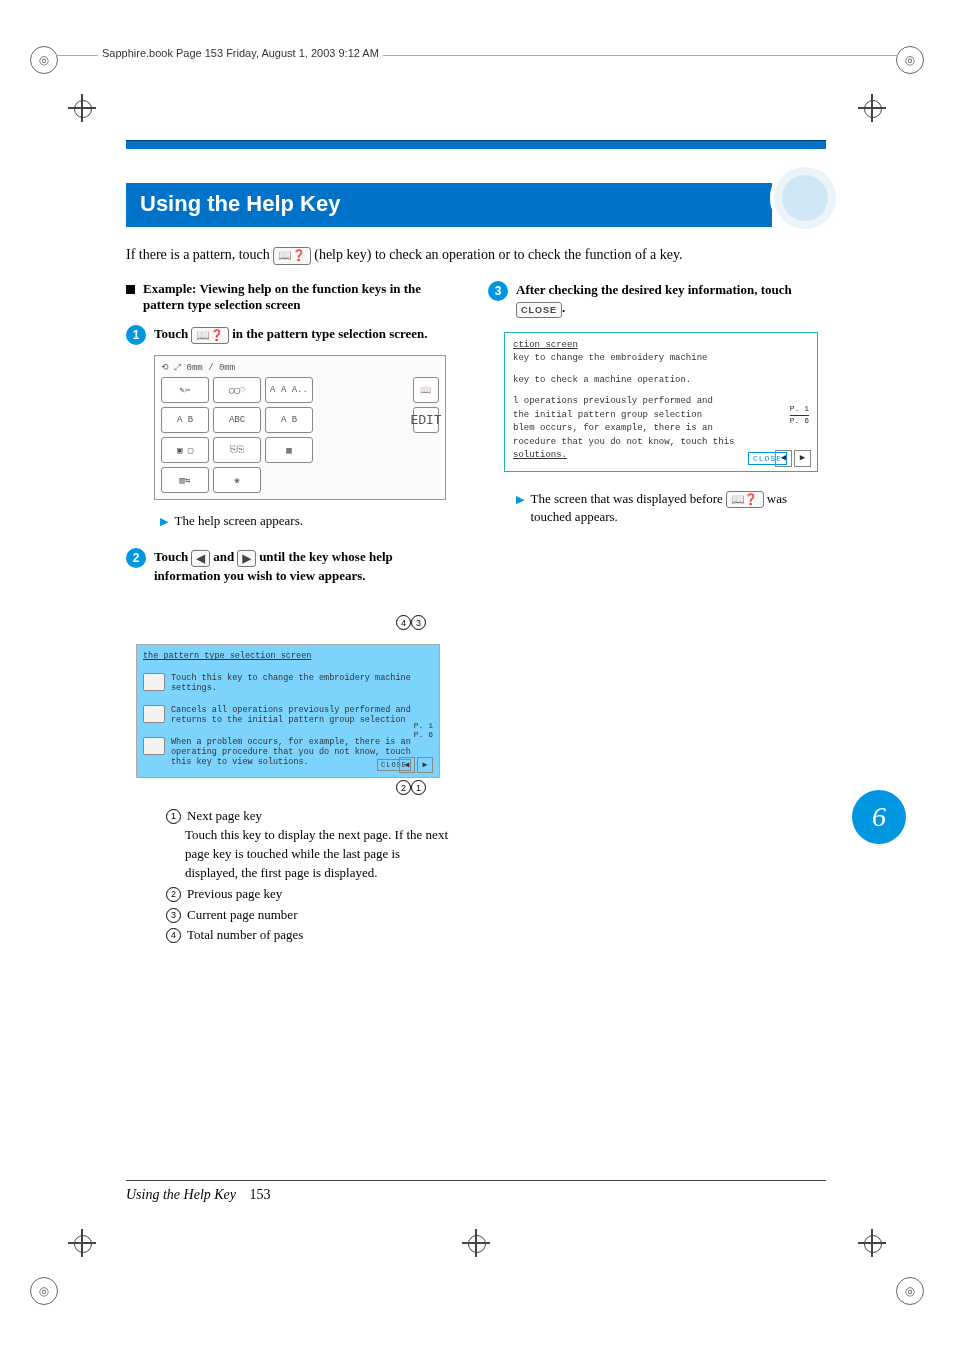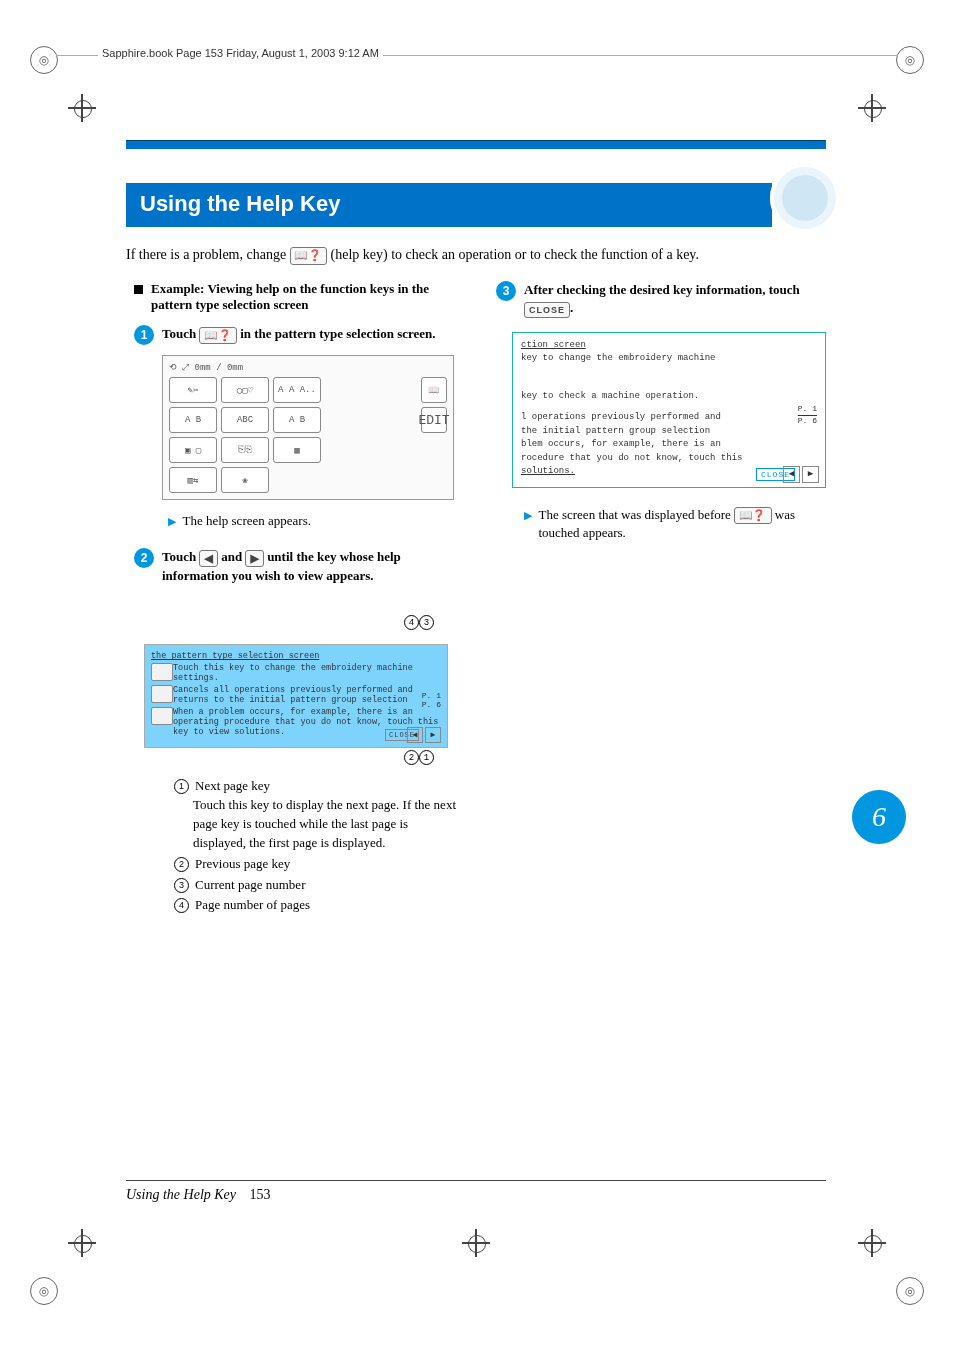--- a/index.html
+++ b/index.html
@@ -118,21 +118,20 @@
     font-family: Arial, sans-serif;
     color: #444;
     vertical-align: middle;
     background: #f8f8f8;
   }
   .keybox.small { height:14px; font-size:9px; line-height:14px; letter-spacing:1px;}
   .columns {
     display: flex;
     gap: 32px;
     margin-top: 16px;
-    justify-content: flex-end;
   }
   .col {
     width: 330px;
   }
   .example-hdr {
     font-weight: bold;
     font-size: 13px;
     margin-bottom: 12px;
     display: flex;
     align-items: flex-start;
@@ -210,42 +209,42 @@
     margin: 14px 0 0 10px;
     border: 1px solid #aaa;
     width: 290px;
     font-family: "Courier New", monospace;
     font-size: 8.5px;
     color: #333;
     background: #7dd3fc;
     padding: 6px 6px 10px 6px;
     position: relative;
   }
-  .help-screenshot .row { display:flex; margin-top:2px;}
+  .help-screenshot .row { display:flex; gap:6px; margin-top:12px;}
   .help-screenshot .ic { width:20px; height:16px; border:1px solid #888; border-radius:2px; flex-shrink:0; background:#f2f2f2;}
   .help-screenshot .tx { flex:1; }
   .help-screenshot .closebtn {
     position: absolute; right: 28px; bottom: 6px;
     border:1px solid #888; font-size:7px; padding:1px 3px; letter-spacing:1px;
   }
   .help-screenshot .pg {
     position:absolute; right:6px; bottom:38px; font-size:8px; line-height:1.1;
   }
   .help-screenshot .arrows {
     position:absolute; right:6px; bottom:4px; display:flex; gap:2px;
   }
   .help-screenshot .arrows span{
     display:inline-block; width:14px; height:14px; border:1px solid #888; font-size:8px; text-align:center; line-height:14px;
   }
   .callout-nums {
     margin: 2px 0 0 10px;
     font-size: 11px;
     text-align: right;
     width: 290px;
-    font-family: Liberation Mono, monospace;
+    font-family: Liberation Sans, sans-serif;
     letter-spacing: 10px;
     padding-right: 2px;
   }
   .callout-nums span {
     display:inline-flex;width:13px;height:13px;border:1px solid #000;border-radius:50%;
     align-items:center;justify-content:center;font-size:9px;letter-spacing:0;
   }
   .legend {
     margin: 12px 0 0 40px;
     font-size: 13px;
@@ -341,21 +340,21 @@
 
 <div class="content">
   <div class="blue-line"></div>
 
   <div class="title-block">
     <div class="title-bar">Using the Help Key</div>
     <div class="title-bubble"></div>
   </div>
 
   <div class="intro">
-    <span>If there is a problem, change </span>
+    <span>If there is a pattern, touch </span>
     <span class="keybox">📖❓</span>
     <span> (help key) to check an operation or to check the function of a key.</span>
   </div>
 
   <div class="columns">
 
     <div class="col">
       <div class="example-hdr">
         <span class="sq-bullet"></span>
         <span>Example: Viewing help on the function keys in the pattern type selection screen</span>
@@ -453,38 +452,38 @@
         <div class="ln">
             <span class="numc">2</span>
             <span>Previous page key</span>
           </div>
         <div class="ln">
             <span class="numc">3</span>
             <span>Current page number</span>
           </div>
         <div class="ln">
             <span class="numc">4</span>
-            <span>Page number of pages</span>
+            <span>Total number of pages</span>
           </div>
       </div>
     </div>
 
     <div class="col">
       <div class="step" style="margin-top:0;">
         <span class="step-badge">3</span>
         <span class="txt">
           <span>After checking the desired key information, touch </span>
           <span class="keybox small">CLOSE</span><span>.</span>
         </span>
       </div>
 
       <div class="r-screenshot">
         <div style="text-decoration:underline;">ction screen</div>
         <div>key to change the embroidery machine</div>
-        <div style="margin-top:24px;">key to check a machine operation.</div>
+        <div style="margin-top:8px;">key to check a machine operation.</div>
         <div style="margin-top:8px;">l operations previously performed and</div>
         <div>the initial pattern group selection</div>
         <div>blem occurs, for example, there is an</div>
         <div>rocedure that you do not know, touch this</div>
         <div style="text-decoration:underline;"> solutions.</div>
         <div class="pg2">
           <div>P. 1</div>
           <div style="text-decoration:overline;">P. 6</div>
         </div>
         <span class="closebtn2">CLOSE</span>

